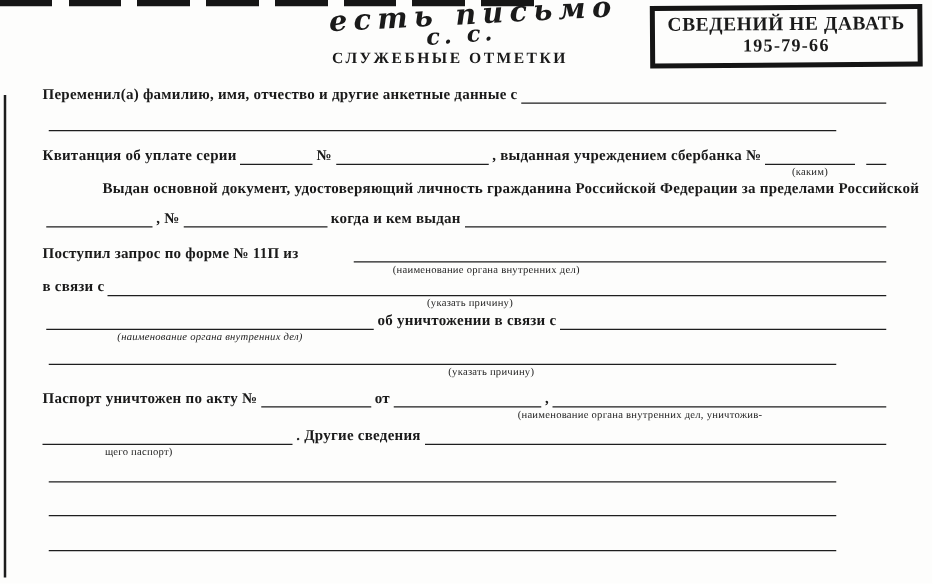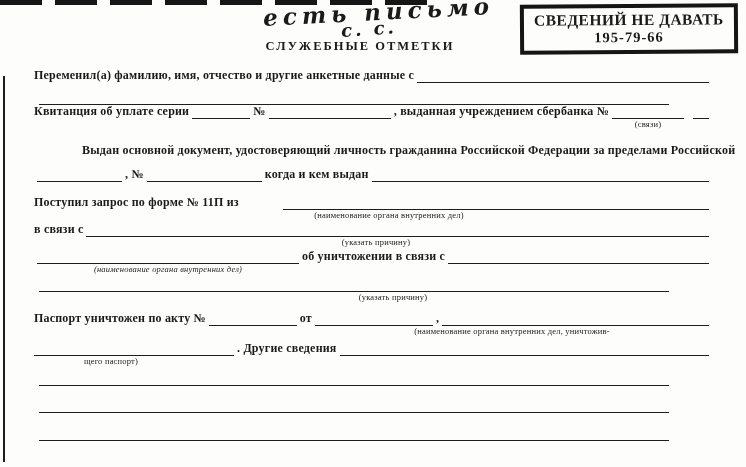--- a/index.html
+++ b/index.html
@@ -89,28 +89,28 @@
 
   <div class="row" style="top:69px;">
     <span class="lbl">Переменил(а) фамилию, имя, отчество и другие анкетные данные с</span>
     <span class="blank grow"></span>
   </div>
 
   <div class="row rule" style="top:91px;">
     <span class="blank grow"></span>
   </div>
 
-  <div class="row" style="top:105px;">
+  <div class="row" style="top:118px;">
     <span class="lbl">Квитанция об уплате серии</span>
     <span class="blank" style="flex-basis:58px;"></span>
     <span class="lbl">№</span>
     <span class="blank grow" style="flex-basis:110px;"></span>
     <span class="lbl">, выданная учреждением сбербанка №</span>
     <span class="blank stack" style="flex-basis:72px;">
-      <span class="cap">(связи)</span>
+      <span class="cap">(каким)</span>
     </span>
     <span class="blank" style="flex-basis:16px;margin-left:6px;"></span>
   </div>
 
   <div class="plain" style="top:143px;">Выдан основной документ, удостоверяющий личность гражданина Российской Федерации за пределами Российской</div>
 
   <div class="row" style="top:168px;">
     <span class="blank" style="flex-basis:85px;"></span>
     <span class="lbl">, №</span>
     <span class="blank" style="flex-basis:115px;"></span>

